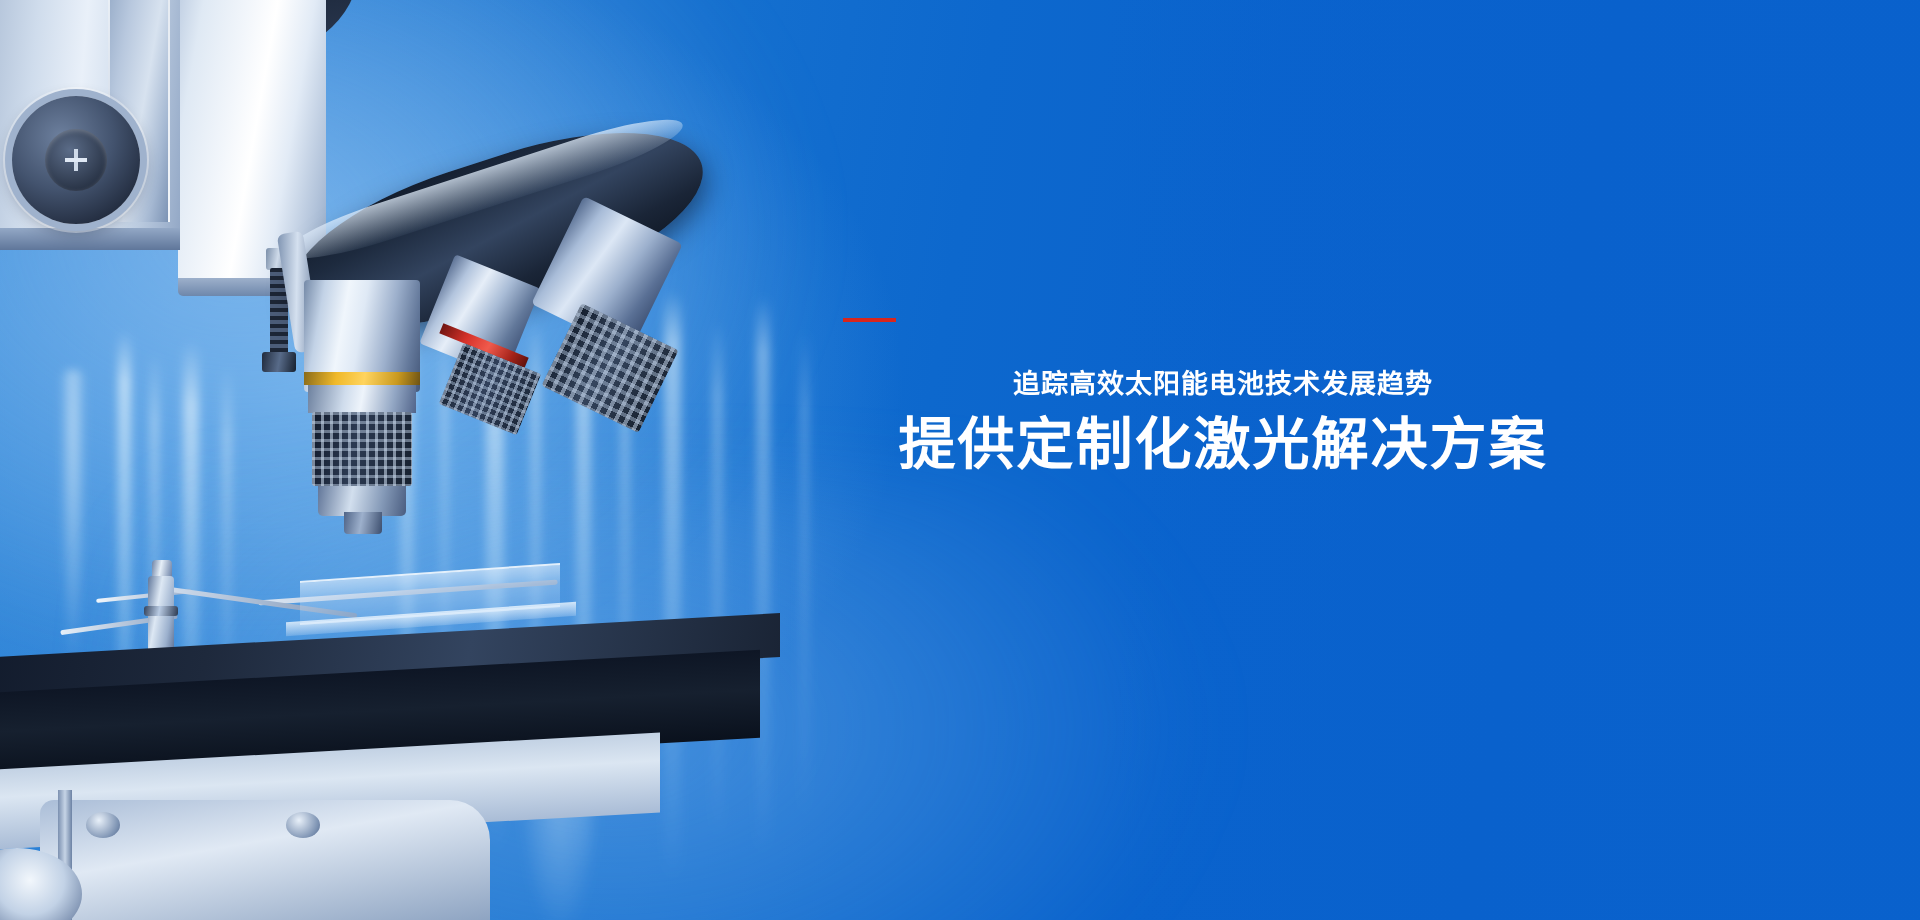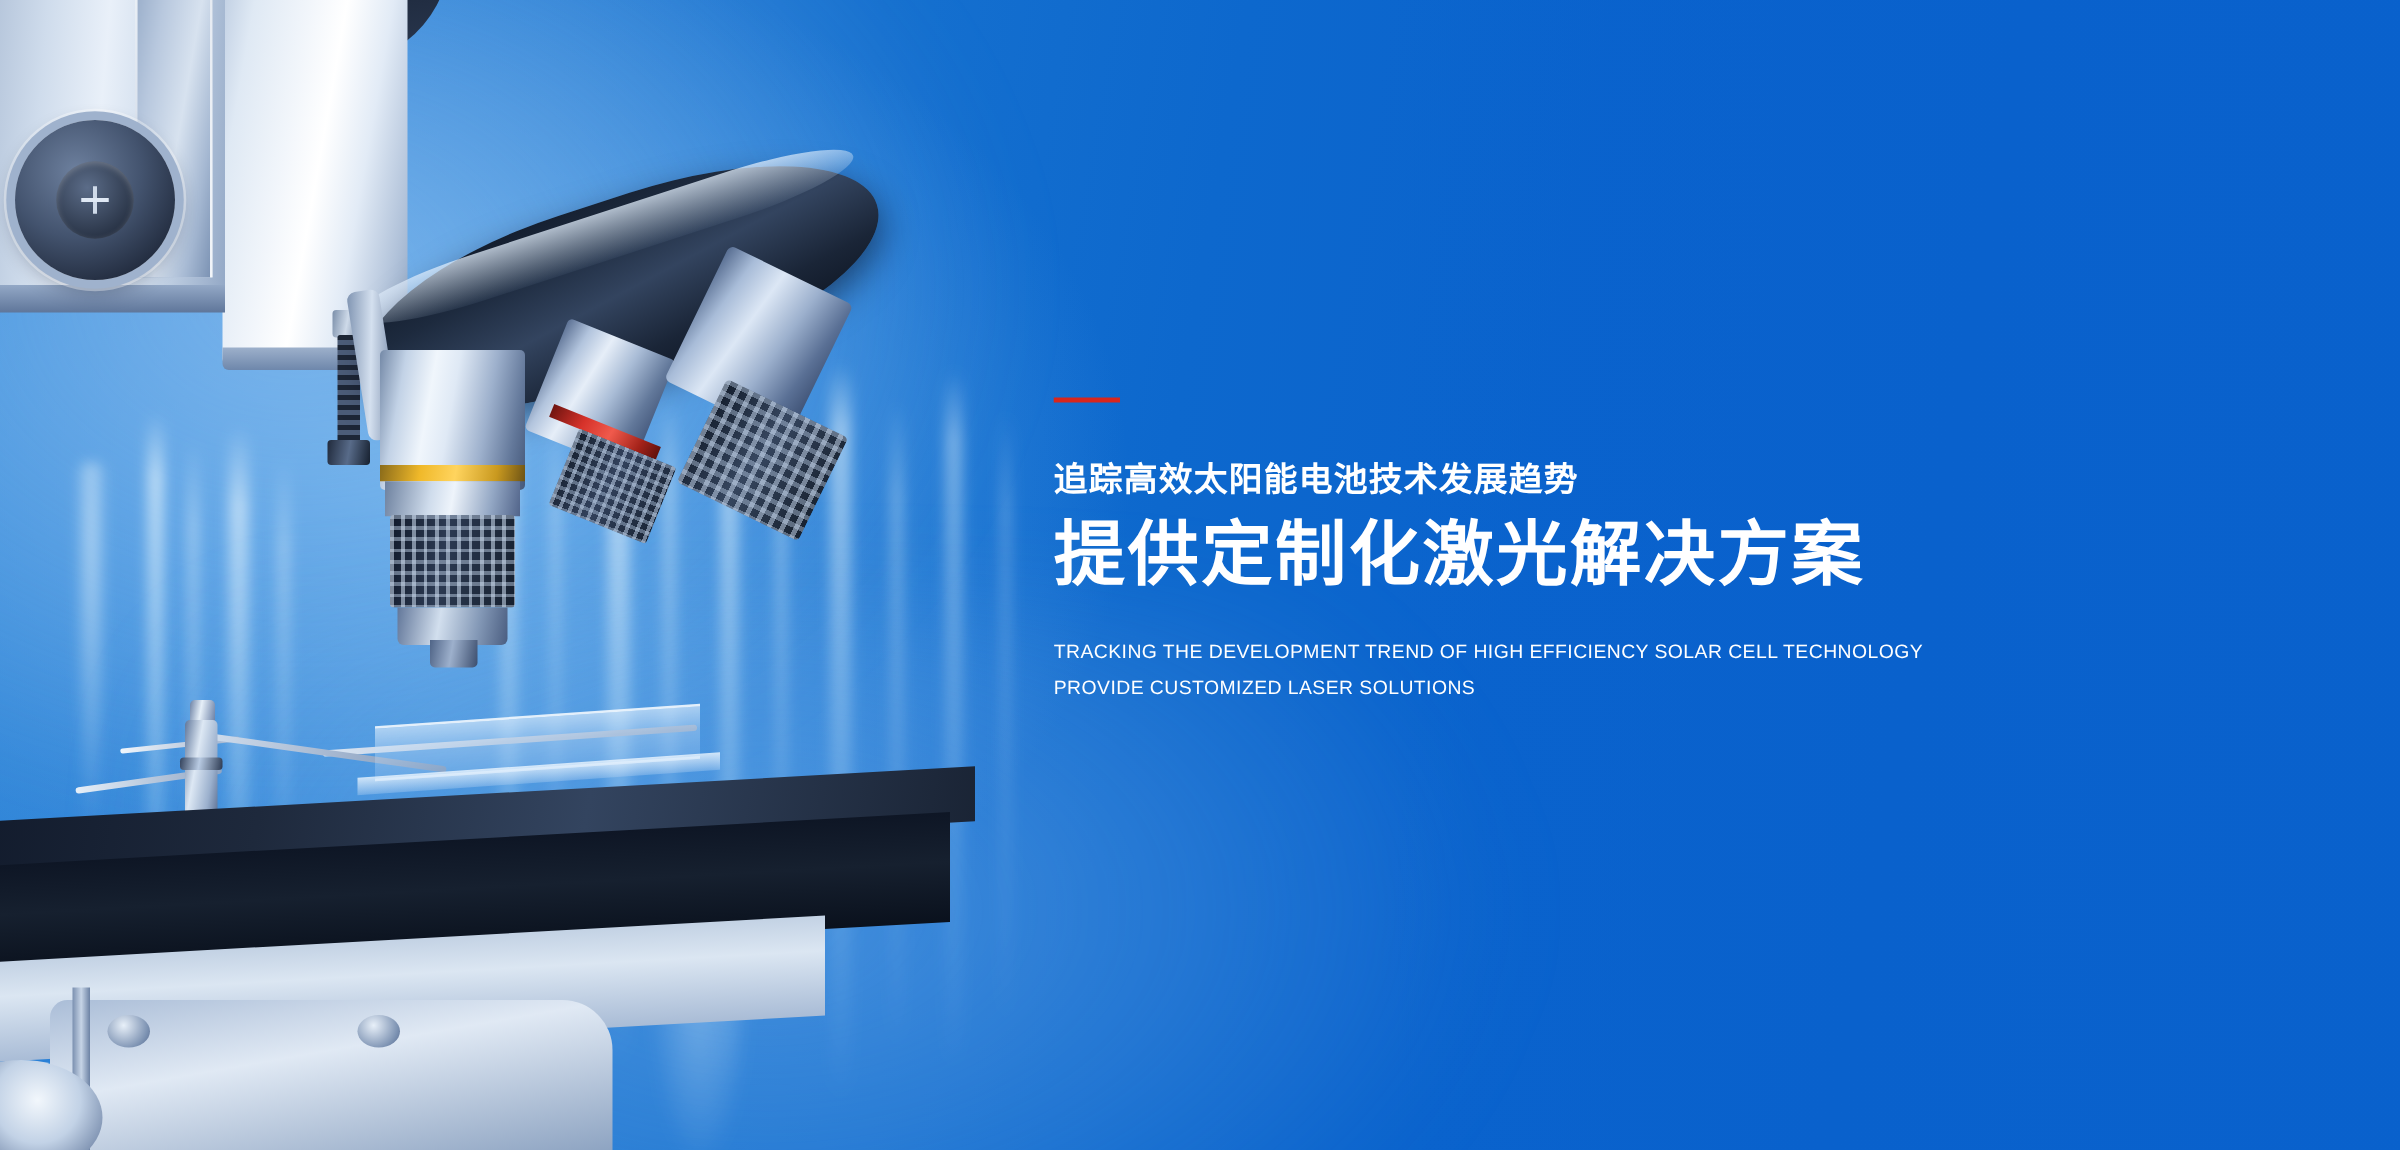--- a/index.html
+++ b/index.html
@@ -357,20 +357,21 @@
     width:290px; height:14px;
     transform:skewY(-4deg);
     background:linear-gradient(180deg, rgba(240,248,255,.8), rgba(180,210,242,.35));
   }
 
   
   .content {
     position:absolute;
     left:843px; top:318px;
     width:760px;
+    text-align:center;
   }
   .accent-bar {
     width:53px; height:4px;
     background:#d8261d;
     margin-bottom:46px;
   }
   .subhead {
     font-size:27px;
     font-weight:700;
     color:#ffffff;
@@ -483,19 +484,15 @@
 
   <div class="vignette-r"></div>
 
   <div class="content">
     <div class="accent-bar"></div>
 
     <div class="subhead">追踪高效太阳能电池技术发展趋势</div>
 
     <div class="headline">提供定制化激光解决方案</div>
 
-    <div class="en-lines">
-      <div class="en-line">TRACKING THE DEVELOPMENT TREND OF HIGH EFFICIENCY SOLAR CELL TECHNOLOGY</div>
-      <div class="en-line">PROVIDE CUSTOMIZED LASER SOLUTIONS</div>
-    </div>
   </div>
 
 </div>
 
 </body></html>

